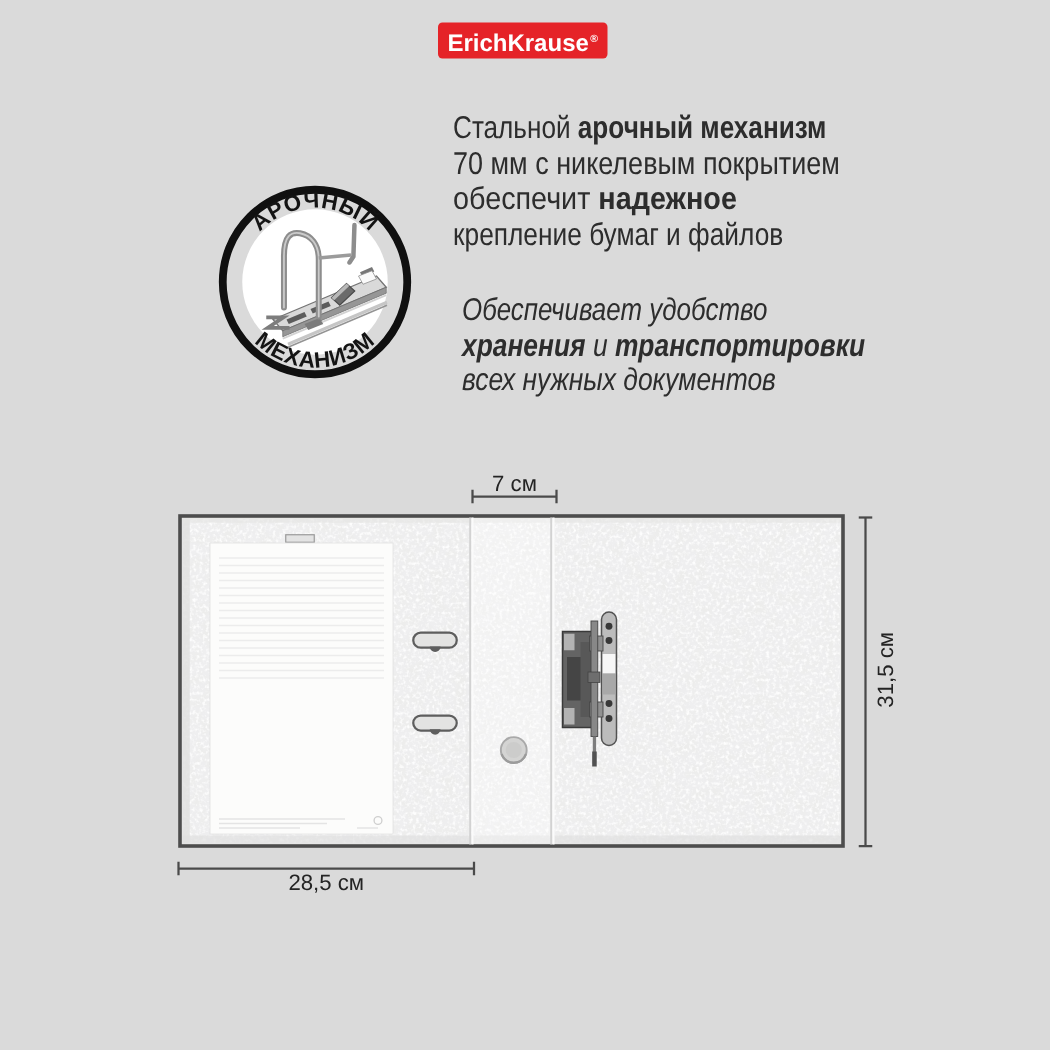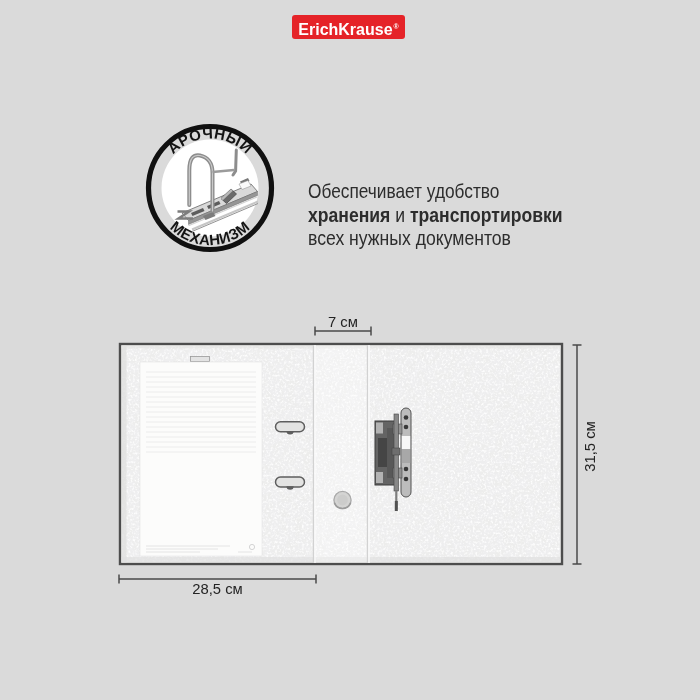--- a/index.html
+++ b/index.html
@@ -5,28 +5,34 @@
   html,body{margin:0;padding:0;}
   .page{position:relative;width:700px;height:700px;background:#dadada;overflow:hidden;
         font-family:"Liberation Sans",sans-serif;}
   .logo{position:absolute;left:292px;top:15px;width:113px;height:24px;background:#e52328;
         border-radius:3px;color:#fff;font-weight:bold;font-size:16px;text-align:center;
         line-height:23px;letter-spacing:0px;}
   .logo .reg{font-size:7px;vertical-align:6px;margin-left:1px;}
   .para{position:absolute;color:#2d2d2d;font-size:21px;line-height:23.6px;letter-spacing:0px;}
   .para .ln{transform-origin:left top;white-space:nowrap;}
   .p1{left:302px;top:74px;}
-  .p2{left:308px;top:179px;}
+  .p2{left:308px;top:195px;font-style:italic;}
 </style>
 </head>
 <body>
 <div class="page">
 
   <div class="logo">ErichKrause<span class="reg">®</span></div>
 
+  <div class="para p1">
+      <div class="ln" style="transform:scaleX(.830)">Стальной <b>арочный механизм</b></div>
+      <div class="ln" style="transform:scaleX(.857)">70 мм с никелевым покрытием</div>
+      <div class="ln" style="transform:scaleX(.913)">обеспечит <b>надежное</b></div>
+      <div class="ln" style="transform:scaleX(.835)">крепление бумаг и файлов</div>
+    </div>
 
   <div class="para p2">
       <div class="ln" style="transform:scaleX(.823)">Обеспечивает удобство</div>
       <div class="ln" style="transform:scaleX(.837)"><b>хранения</b> и <b>транспортировки</b></div>
       <div class="ln" style="transform:scaleX(.839)">всех нужных документов</div>
     </div>
 
   <svg style="position:absolute;left:143px;top:121px;" width="134" height="134" viewBox="0 0 134 134">
 
     <g>

